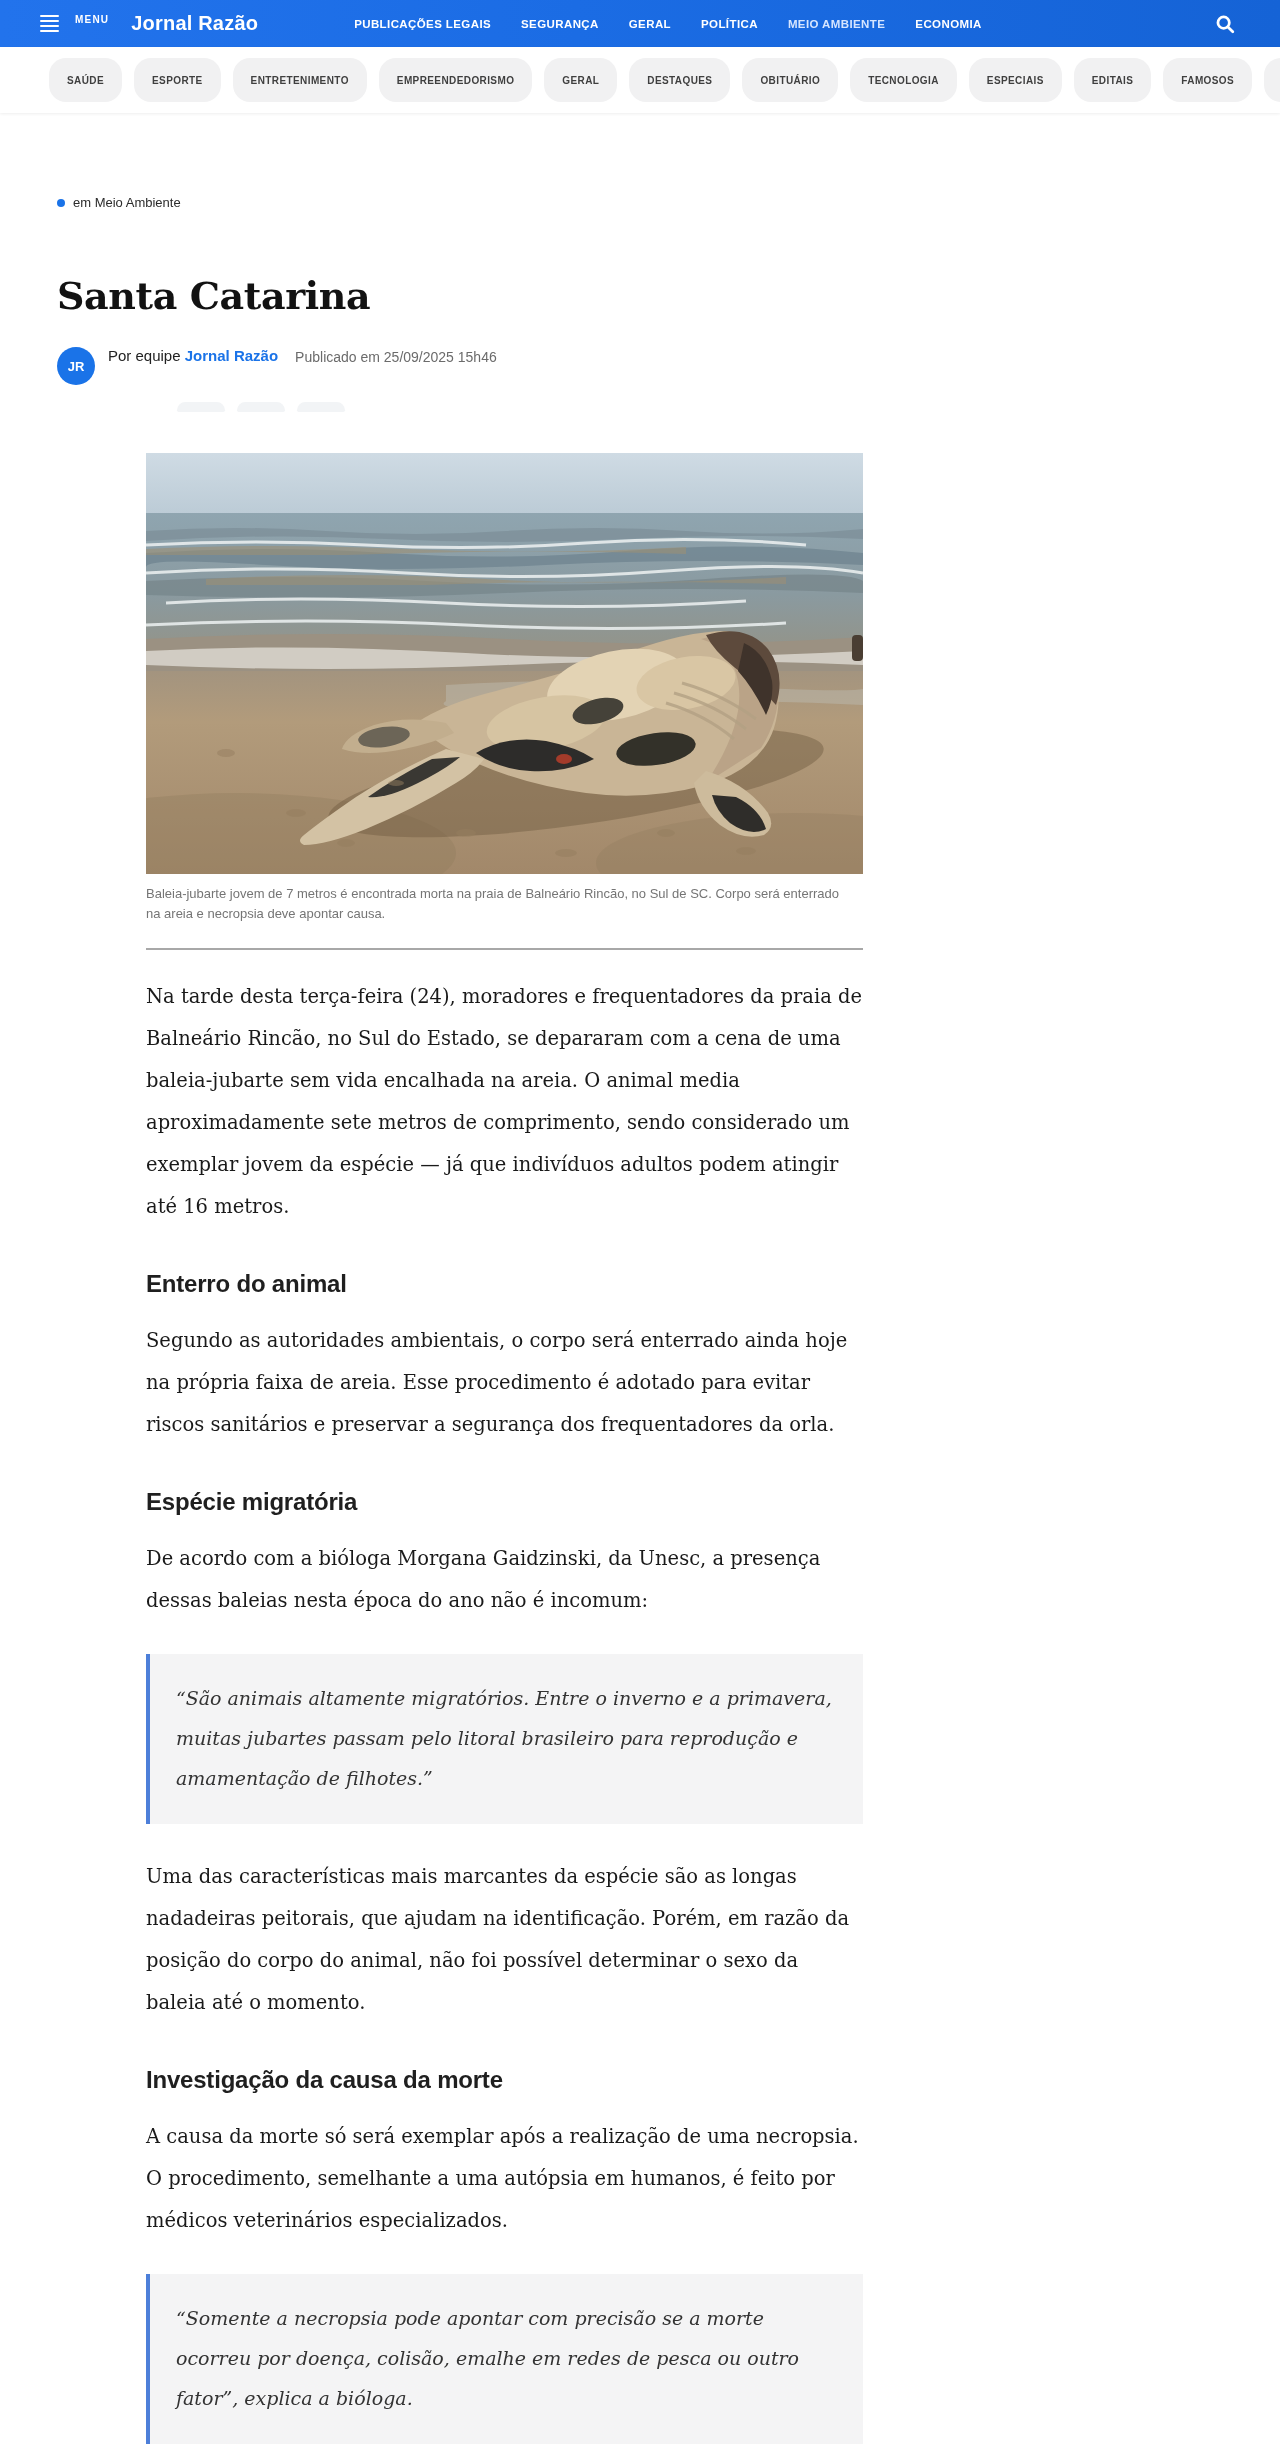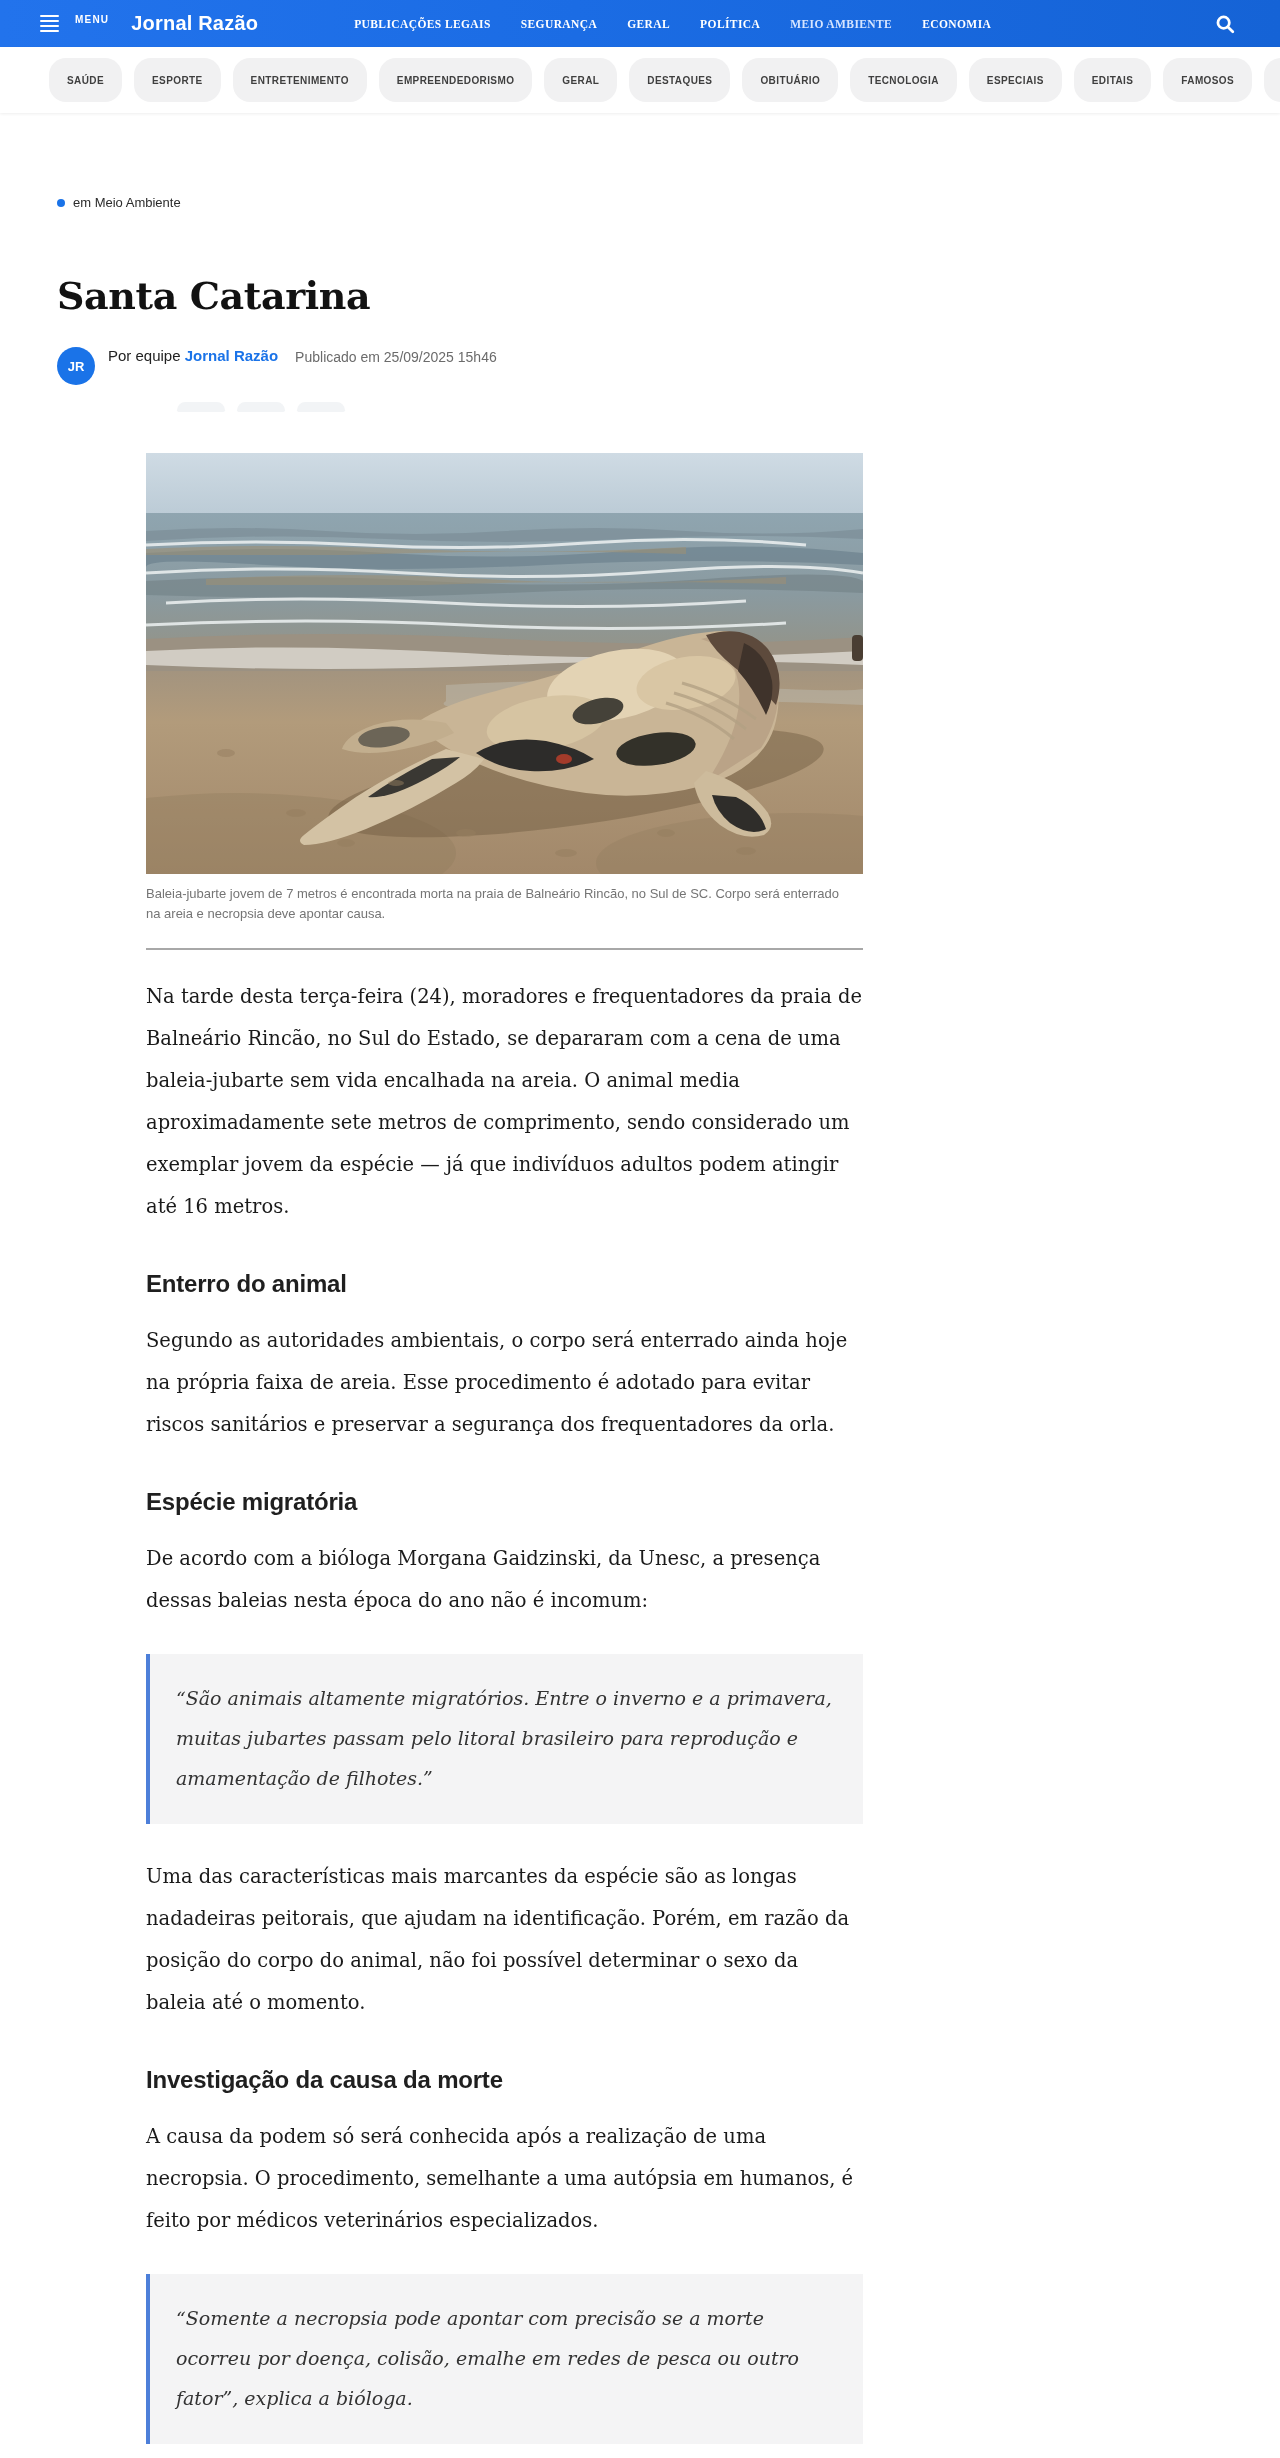--- a/index.html
+++ b/index.html
@@ -19,21 +19,21 @@
   .burger { width:19px; display:flex; flex-direction:column; gap:3px; cursor:pointer; }
   .burger span { display:block; height:2px; background:#ffffff; border-radius:1px; }
   .menu-label {
     color:#ffffff; font-size:10px; font-weight:700; letter-spacing:1.2px;
     margin:-8px 0 0 16px;
   }
   .brand {
     color:#ffffff; font-size:20px; font-weight:700; letter-spacing:0.2px;
     margin-left:22px; white-space:nowrap;
   }
-  .topnav { display:flex; gap:30px; margin-left:96px; align-items:center;font-family:Liberation Serif, serif; }
+  .topnav { display:flex; gap:30px; margin-left:96px; align-items:center; }
   .nav-item {
     color:#ffffff; font-size:11.5px; font-weight:700; letter-spacing:0.4px;
     text-transform:uppercase; white-space:nowrap; cursor:pointer; text-decoration:none;
   }
   .nav-item.active { color:#d6e5ff; }
   .search-btn { margin-left:auto; width:22px; height:22px; cursor:pointer; display:flex; align-items:center; }
 
   
   .pillsbar {
     position:absolute; top:47px; left:0; width:1280px; height:66px;
@@ -266,18 +266,18 @@
 
     <div class="flow">
         <p class="para">Na tarde desta terça-feira (24), moradores e frequentadores da praia de Balneário Rincão, no Sul do Estado, se depararam com a cena de uma baleia-jubarte sem vida encalhada na areia. O animal media aproximadamente sete metros de comprimento, sendo considerado um exemplar jovem da espécie — já que indivíduos adultos podem atingir até 16 metros.</p>
         <h2 class="subhead">Enterro do animal</h2>
         <p class="para">Segundo as autoridades ambientais, o corpo será enterrado ainda hoje na própria faixa de areia. Esse procedimento é adotado para evitar riscos sanitários e preservar a segurança dos frequentadores da orla.</p>
         <h2 class="subhead">Espécie migratória</h2>
         <p class="para">De acordo com a bióloga Morgana Gaidzinski, da Unesc, a presença dessas baleias nesta época do ano não é incomum:</p>
         <blockquote class="quote">“São animais altamente migratórios. Entre o inverno e a primavera, muitas jubartes passam pelo litoral brasileiro para reprodução e amamentação de filhotes.”</blockquote>
         <p class="para">Uma das características mais marcantes da espécie são as longas nadadeiras peitorais, que ajudam na identificação. Porém, em razão da posição do corpo do animal, não foi possível determinar o sexo da baleia até o momento.</p>
         <h2 class="subhead">Investigação da causa da morte</h2>
-        <p class="para">A causa da podem só será conhecida após a realização de uma necropsia. O procedimento, semelhante a uma autópsia em humanos, é feito por médicos veterinários especializados.</p>
+        <p class="para">A causa da morte só será exemplar após a realização de uma necropsia. O procedimento, semelhante a uma autópsia em humanos, é feito por médicos veterinários especializados.</p>
         <blockquote class="quote">“Somente a necropsia pode apontar com precisão se a morte ocorreu por doença, colisão, emalhe em redes de pesca ou outro fator”, explica a bióloga.</blockquote>
       </div>
 
   </article>
 </div>
 
 </body></html>

